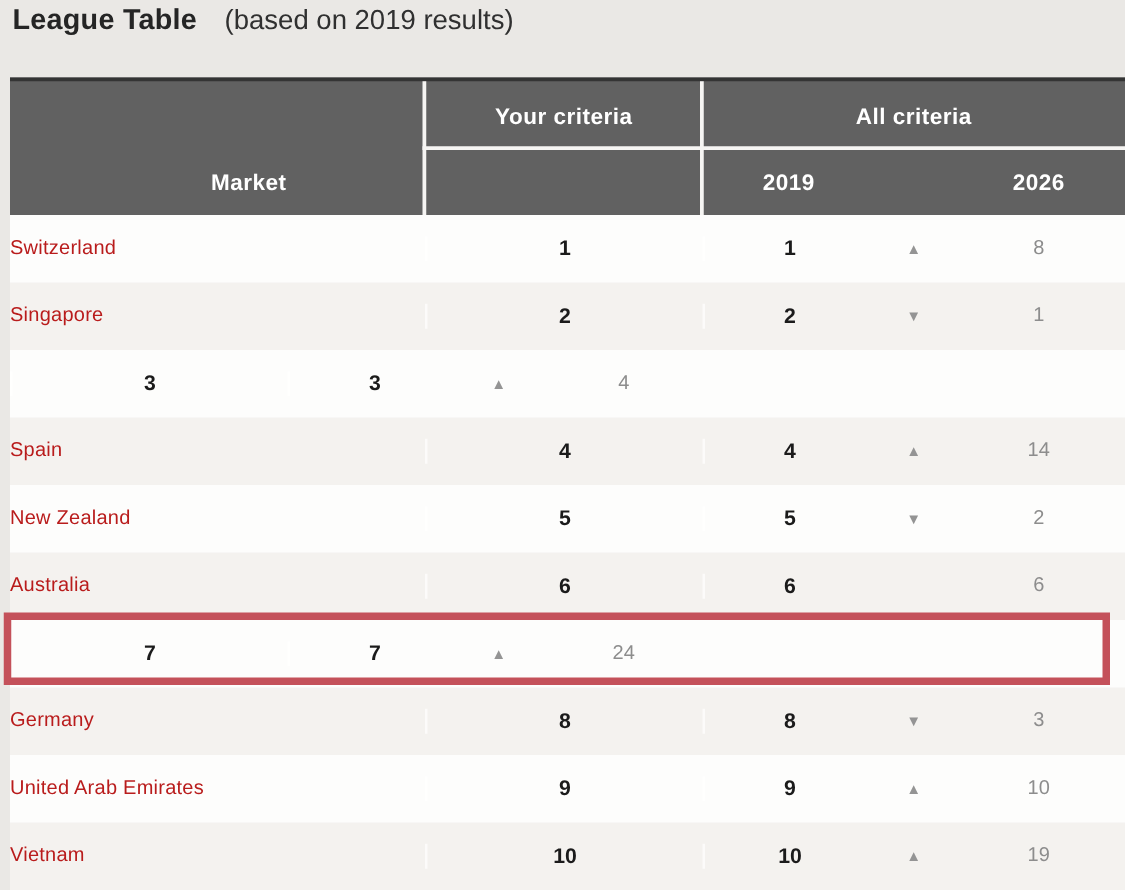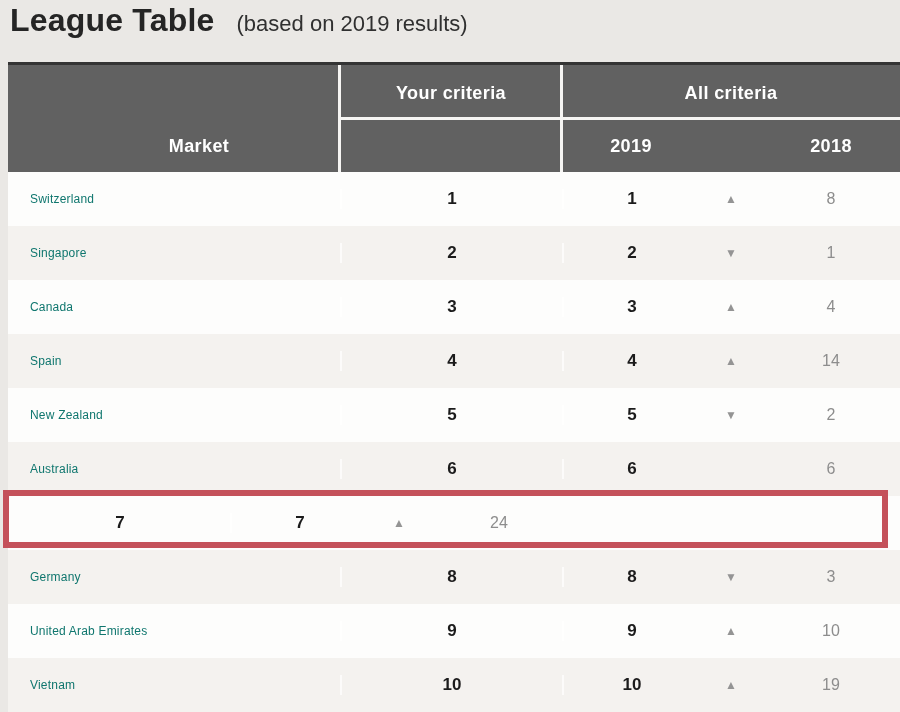--- a/index.html
+++ b/index.html
@@ -10,21 +10,21 @@
     position: relative;
     overflow: hidden;
   }
 
   
   .title-bar {
     position: absolute; top: 2px; left: 10px;
     color: #252525;
     white-space: nowrap;
   }
-  .title-main { font-size: 32px; font-weight: bold; letter-spacing: 0.2px; }
+  .title-main { font-size: 23px; font-weight: bold; letter-spacing: 0.2px; }
   .title-sub  { font-size: 22px; font-weight: normal; margin-left: 22px; color: #303030; }
 
   
   .tbl {
     position: absolute; left: 8px; top: 62px;
     width: 892px; height: 650px;
     background: #fdfdfc;
   }
 
   
@@ -58,22 +58,22 @@
   
   .row {
     display: flex;
     height: 54px;
     align-items: center;
     background: #fdfdfc;
   }
   .row.alt { background: #f4f2ef; align-items: center; }
   .c { box-sizing: border-box; }
   .c.market {
-    width: 332px; padding-left: 22px;
-    font-size: 12px; color: #0f766e; letter-spacing: 0.2px;
+    width: 332px; 
+    font-size: 16px; color: #b91c1c; letter-spacing: 0.2px;
   }
   .c.rank {
     width: 222px; text-align: center;
     font-size: 17px; font-weight: bold; color: #1b1b1b;
     border-left: 2px solid rgba(255,255,255,0.7);
   }
   .c.y2019 {
     width: 138px; text-align: center;
     font-size: 17px; font-weight: bold; color: #1b1b1b;
     border-left: 2px solid rgba(255,255,255,0.7);
@@ -108,41 +108,40 @@
 <div class="tbl">
 
   <div class="hdr">
     <div class="vline v1"></div>
     <div class="vline v2"></div>
     <div class="hline"></div>
     <div class="cell h-your">Your criteria</div>
     <div class="cell h-all">All criteria</div>
     <div class="cell h-market">Market</div>
     <div class="cell h-2019">2019</div>
-    <div class="cell h-2018">2018</div>
+    <div class="cell h-2018">2026</div>
   </div>
 
   <div class="row">
     <div class="c market">Switzerland</div>
     <div class="c rank">1</div>
     <div class="c y2019">1</div>
     <div class="c trend">▲</div>
     <div class="c y2018">8</div>
   </div>
 
   <div class="row alt">
     <div class="c market">Singapore</div>
     <div class="c rank">2</div>
     <div class="c y2019">2</div>
     <div class="c trend">▼</div>
     <div class="c y2018">1</div>
   </div>
 
   <div class="row">
-    <div class="c market">Canada</div>
     <div class="c rank">3</div>
     <div class="c y2019">3</div>
     <div class="c trend">▲</div>
     <div class="c y2018">4</div>
   </div>
 
   <div class="row alt">
     <div class="c market">Spain</div>
     <div class="c rank">4</div>
     <div class="c y2019">4</div>

